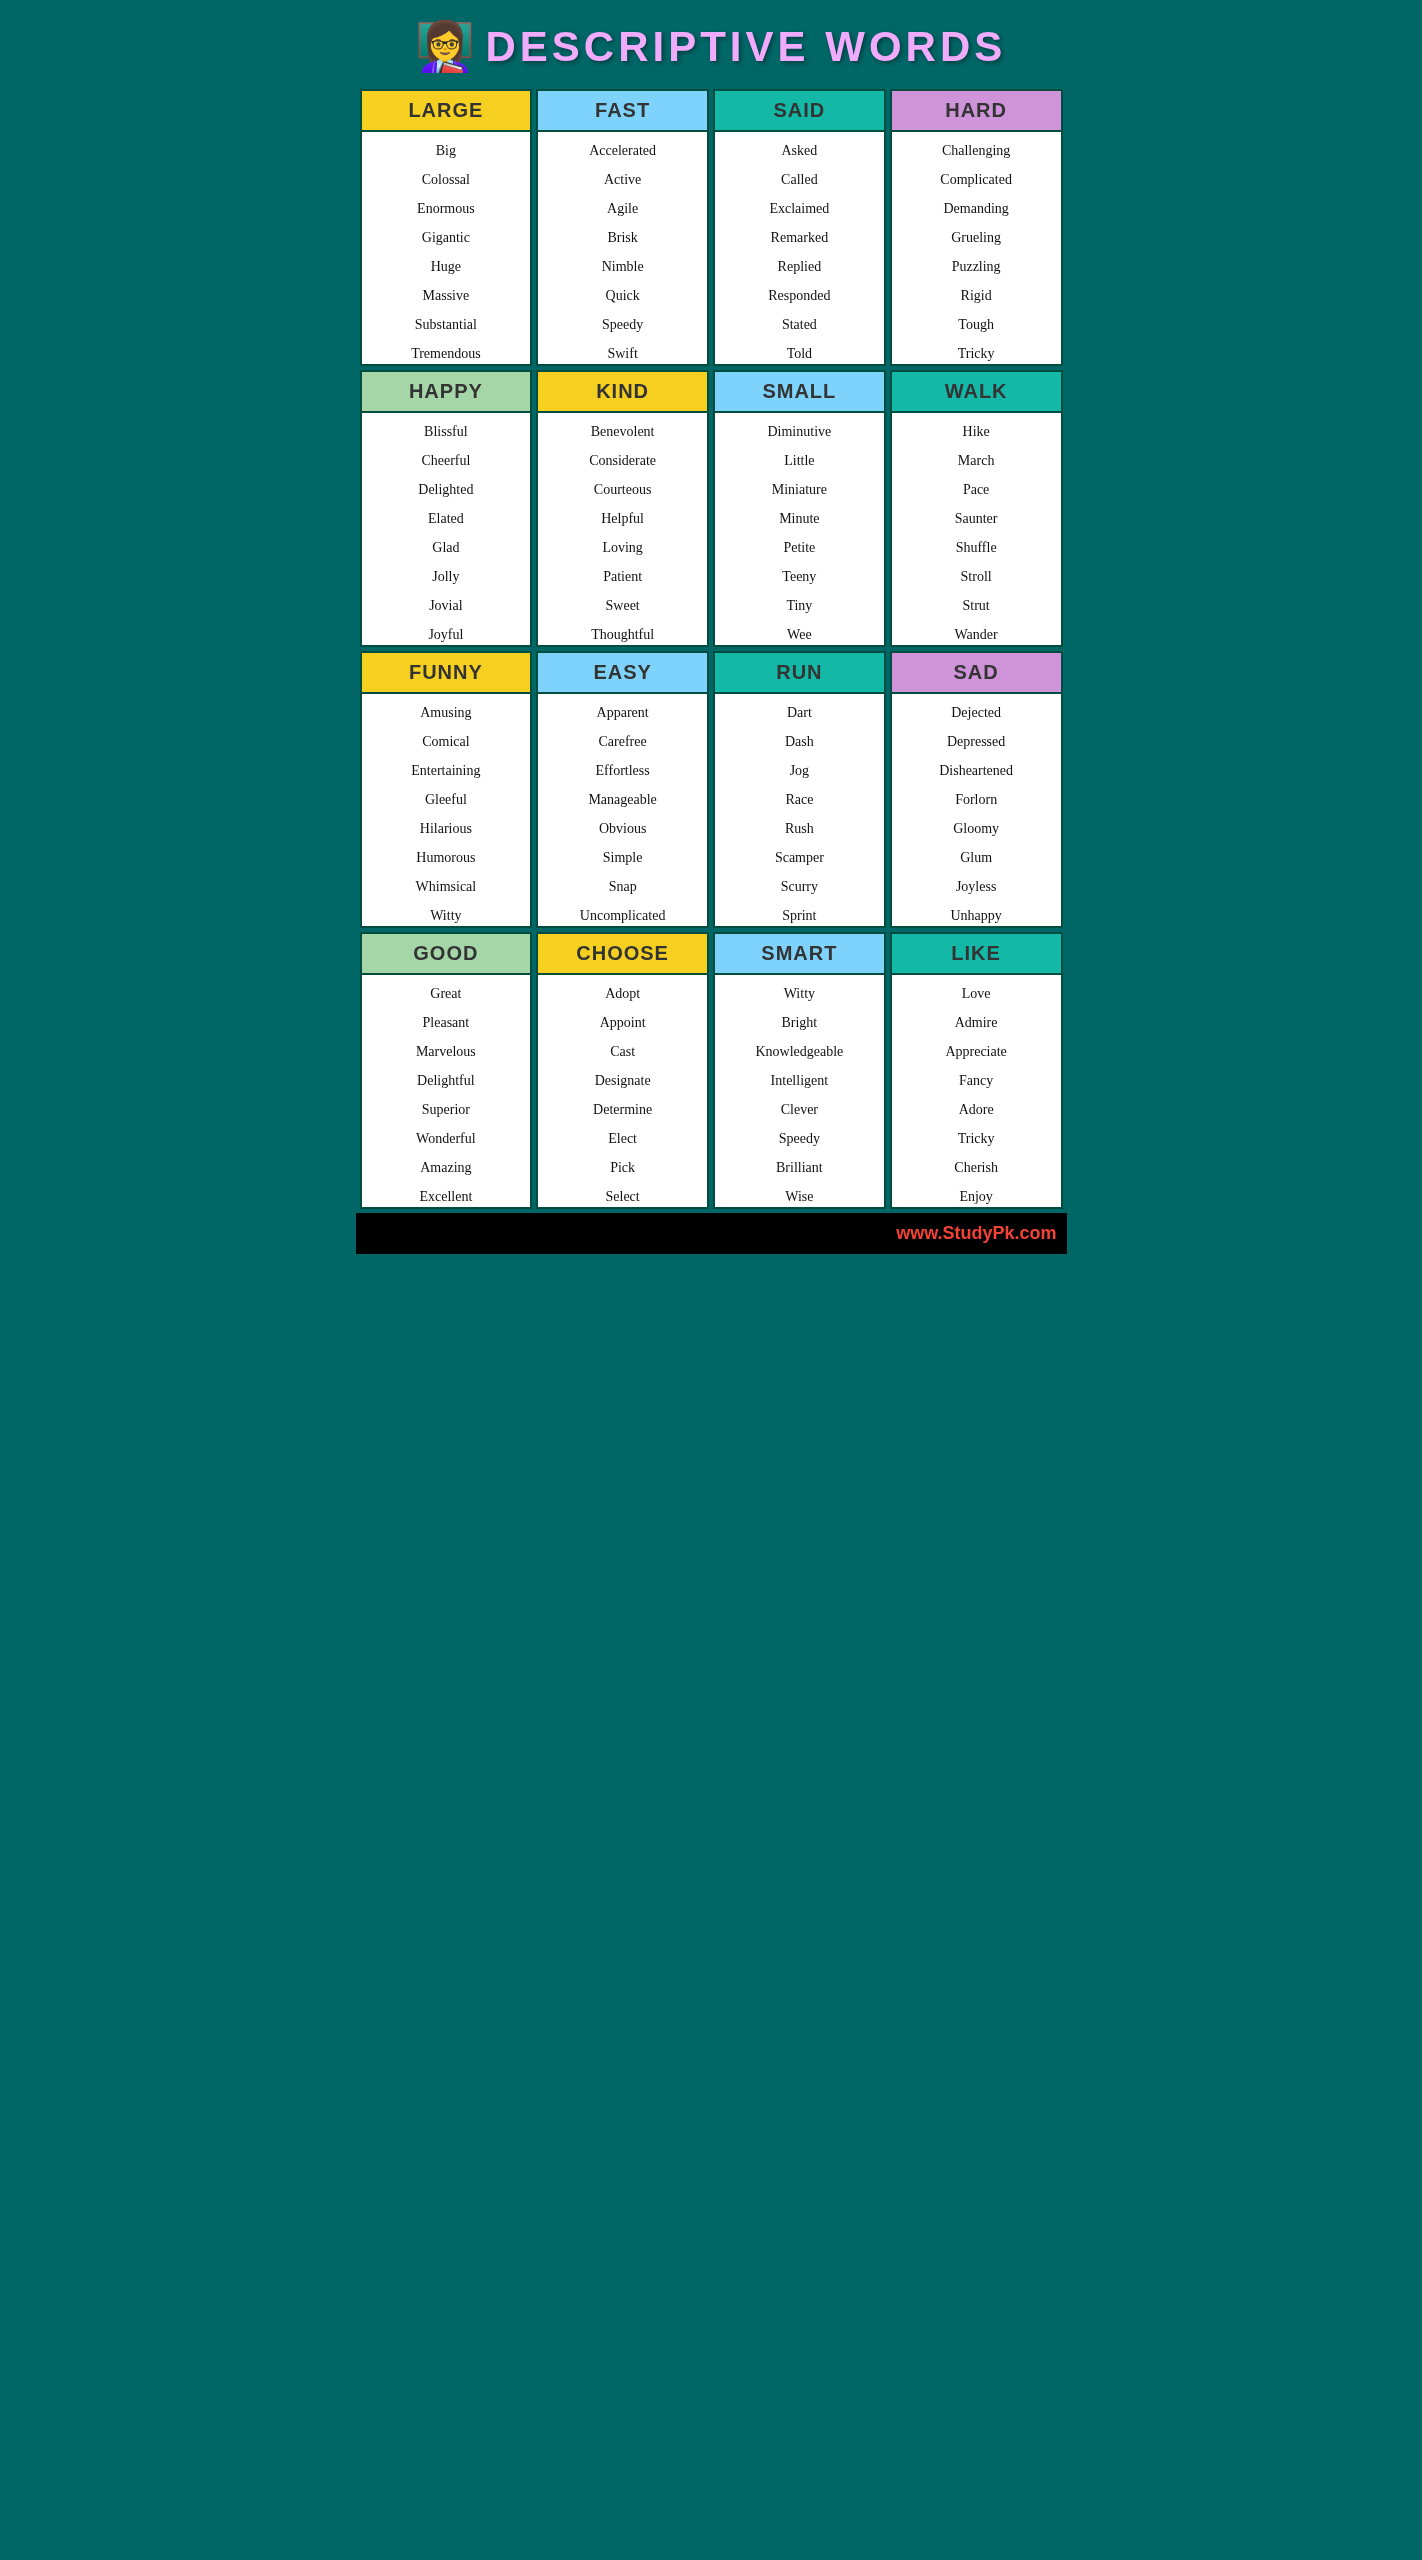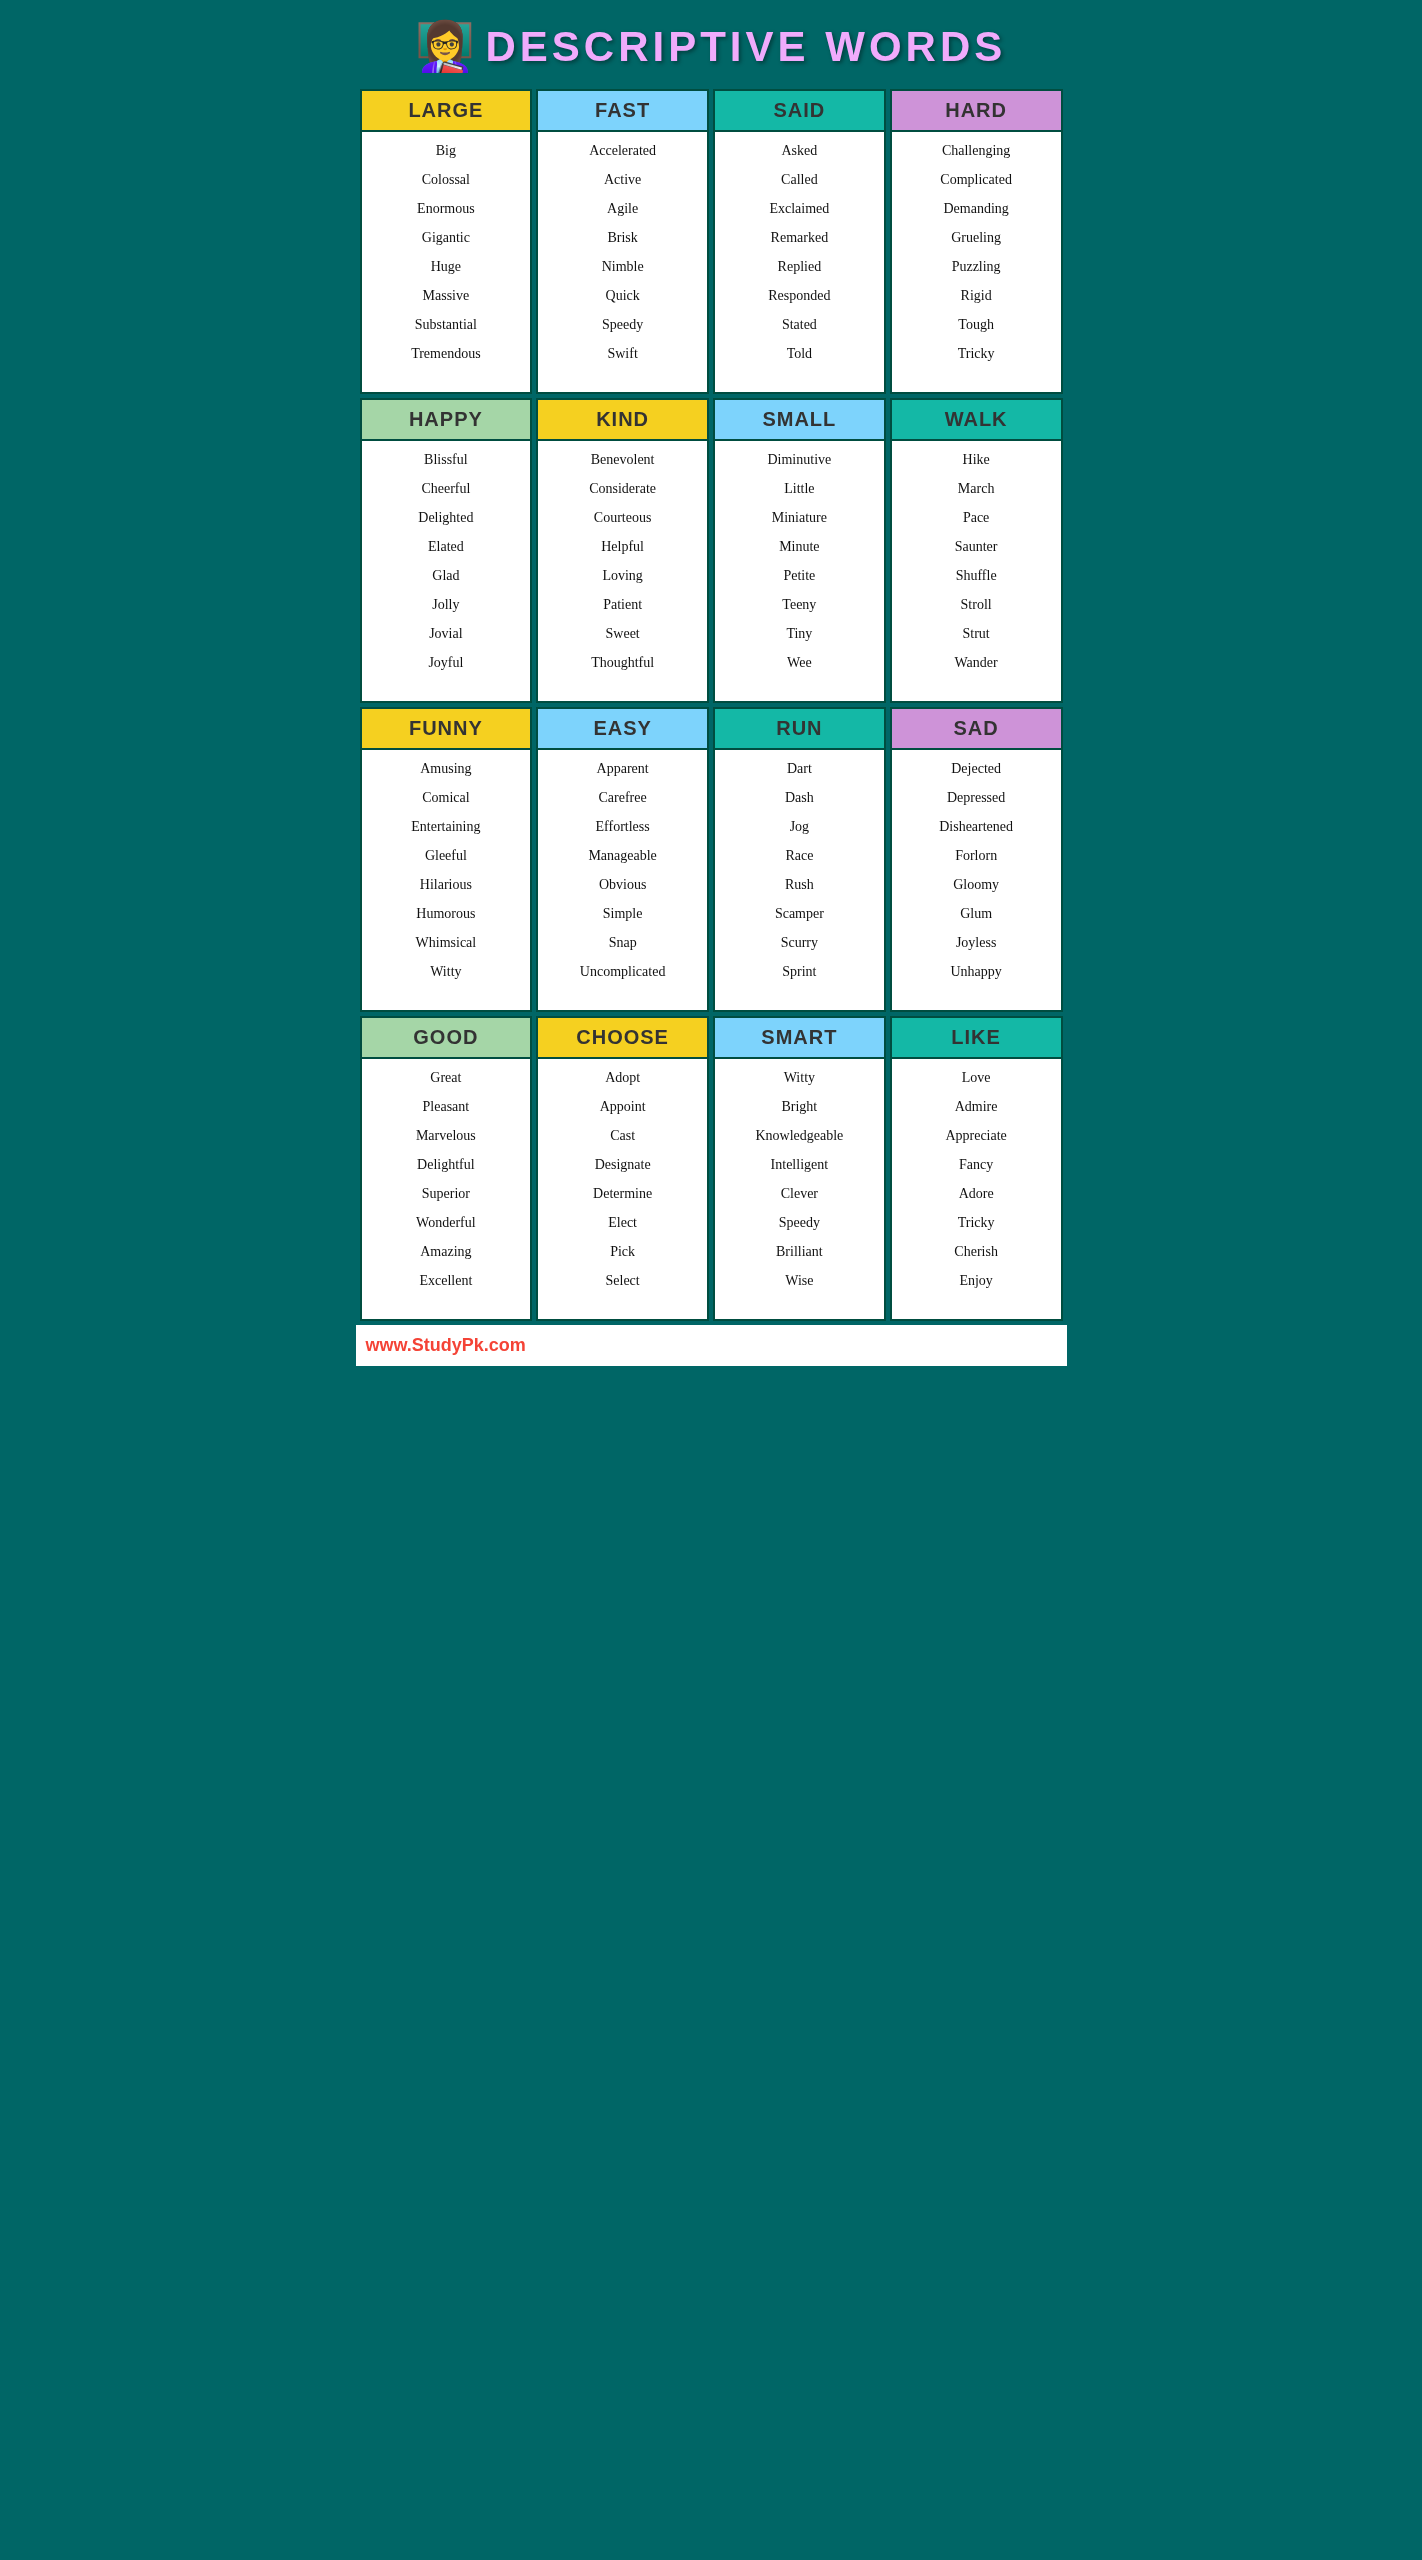--- a/index.html
+++ b/index.html
@@ -32,21 +32,21 @@
       display: grid;
       grid-template-columns: repeat(4, 1fr);
       gap: 4px;
       padding: 4px;
     }
     .cell {
       border: 2px solid #004d40;
       display: flex;
       flex-direction: column;
       align-items: center;
-      padding-bottom: 28px;
+      padding-bottom: 0;
       justify-content: space-between;
     }
     .cell-header {
       width: 100%;
       text-align: center;
       padding: 8px 4px;
       font-size: 20px;
       font-weight: 900;
       font-family: Arial Black, Arial, sans-serif;
       letter-spacing: 1px;
@@ -73,27 +73,27 @@
     .bg-yellow { background-color: #f5d020; }
     .bg-pink { background-color: #7dd3fc; }
     .bg-blue { background-color: #14b8a6; }
     .bg-purple { background-color: #ce93d8; }
     
     .bg-green { background-color: #a5d6a7; }
     
     
     .cell-body-white { background-color: #fff; }
     .footer {
-      text-align: left;
+      text-align: right;
       padding: 10px;
       color: #f44336;
       font-size: 18px;
       font-weight: bold;
       font-family: Arial, sans-serif;
-      background-color: #ffffff;
+      background-color: #000000;
     }
   </style>
 </head>
 <body>
 
 <div class="header">
   <span class="header-icon">👩‍🏫</span>
   <span class="header-title">DESCRIPTIVE WORDS</span>
 </div>
 

